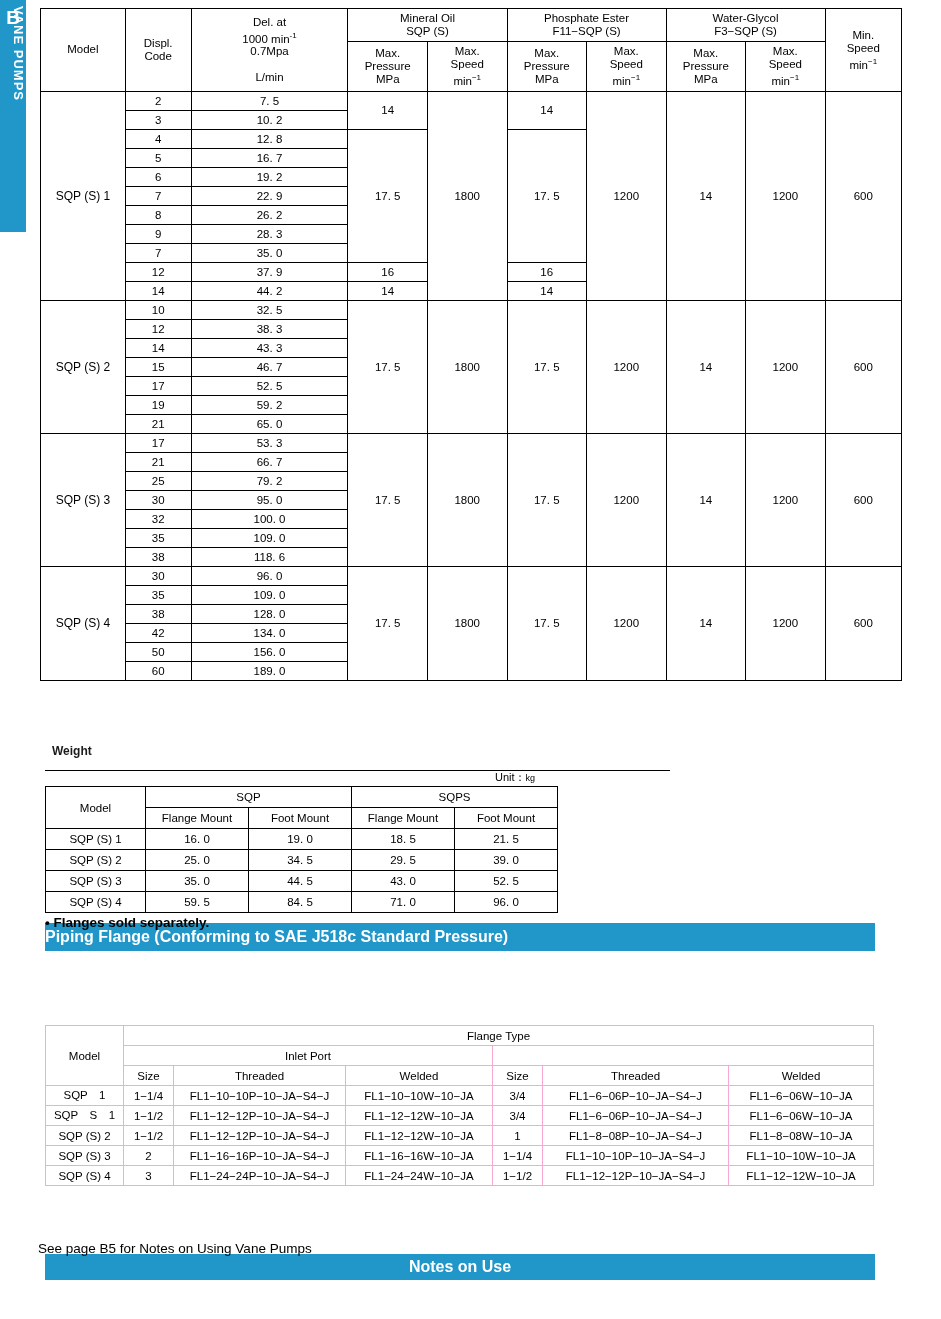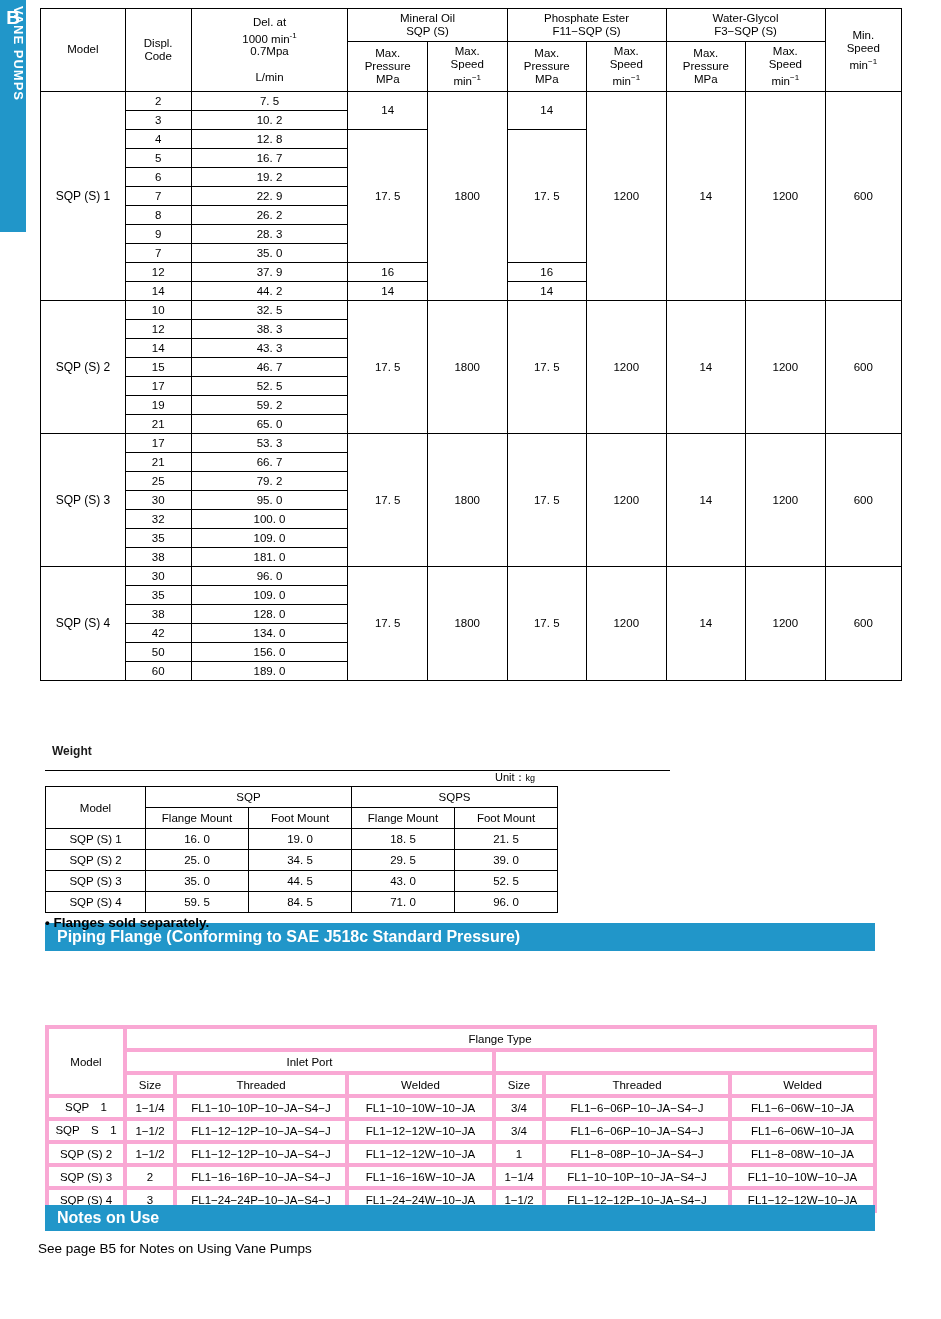--- a/index.html
+++ b/index.html
@@ -47,27 +47,27 @@
   table.weight td{
     border:1px solid #000;text-align:center;vertical-align:middle;
     padding:2px 0;height:16px;
   }
   .unit-label{position:absolute;font-size:11px;}
   .unit-label .sm{font-size:9px;}
   
   .banner{
     position:absolute;background:#2196c9;color:#fff;
     font-size:16px;font-weight:bold;display:flex;align-items:center;
-    padding-left:12px;box-sizing:border-box;
+    box-sizing:border-box;
   }
   .bullets{position:absolute;font-size:13.5px;line-height:20px;}
   
   table.flange{font-size:11.5px;table-layout:fixed;width:828px;}
   table.flange td{
-    border:4px solid #f9a8d4;text-align:center;vertical-align:middle;
+    border:1px solid #f9a8d4;text-align:center;vertical-align:middle;
     padding:1px 0;height:17px;
   }
   .note-text{position:absolute;font-size:13.5px;}
 </style>
 </head>
 <body>
 
 <div class="side-tab">
   <div class="side-letter">B</div>
   <div class="side-text">VANE PUMPS</div>
@@ -227,21 +227,21 @@
         <tr class="rowcell">
           <td class=" dashed-b">32</td>
           <td class=" dashed-b">100. 0</td>
         </tr>
         <tr class="rowcell">
           <td class=" dashed-b">35</td>
           <td class=" dashed-b">109. 0</td>
         </tr>
         <tr class="rowcell">
           <td class="">38</td>
-          <td class="">181. 0</td>
+          <td class="">118. 6</td>
         </tr>
         <tr class="rowcell">
           <td class="modelcell" rowspan="6">SQP (S) 4</td>
           <td class=" dashed-b">30</td>
           <td class=" dashed-b">96. 0</td>
           <td rowspan="6">17. 5</td>
           <td rowspan="6">1800</td>
           <td rowspan="6">17. 5</td>
           <td rowspan="6">1200</td>
           <td rowspan="6">14</td>
@@ -407,16 +407,16 @@
           <td>FL1−24−24P−10−JA−S4−J</td>
           <td>FL1−24−24W−10−JA</td>
           <td>1−1/2</td>
           <td>FL1−12−12P−10−JA−S4−J</td>
           <td>FL1−12−12W−10−JA</td>
         </tr>
       </tbody>
   </table>
 </div>
 
-<div class="banner" style="left:45px;top:1205px;width:830px;height:26px;">
+<div class="banner" style="left:45px;top:1254px;width:830px;height:26px;justify-content:center;">
   <span>Notes on Use</span>
 </div>
 <div class="note-text" style="left:38px;top:1241px;">See page B5 for Notes on Using Vane Pumps</div>
 
 </body></html>

